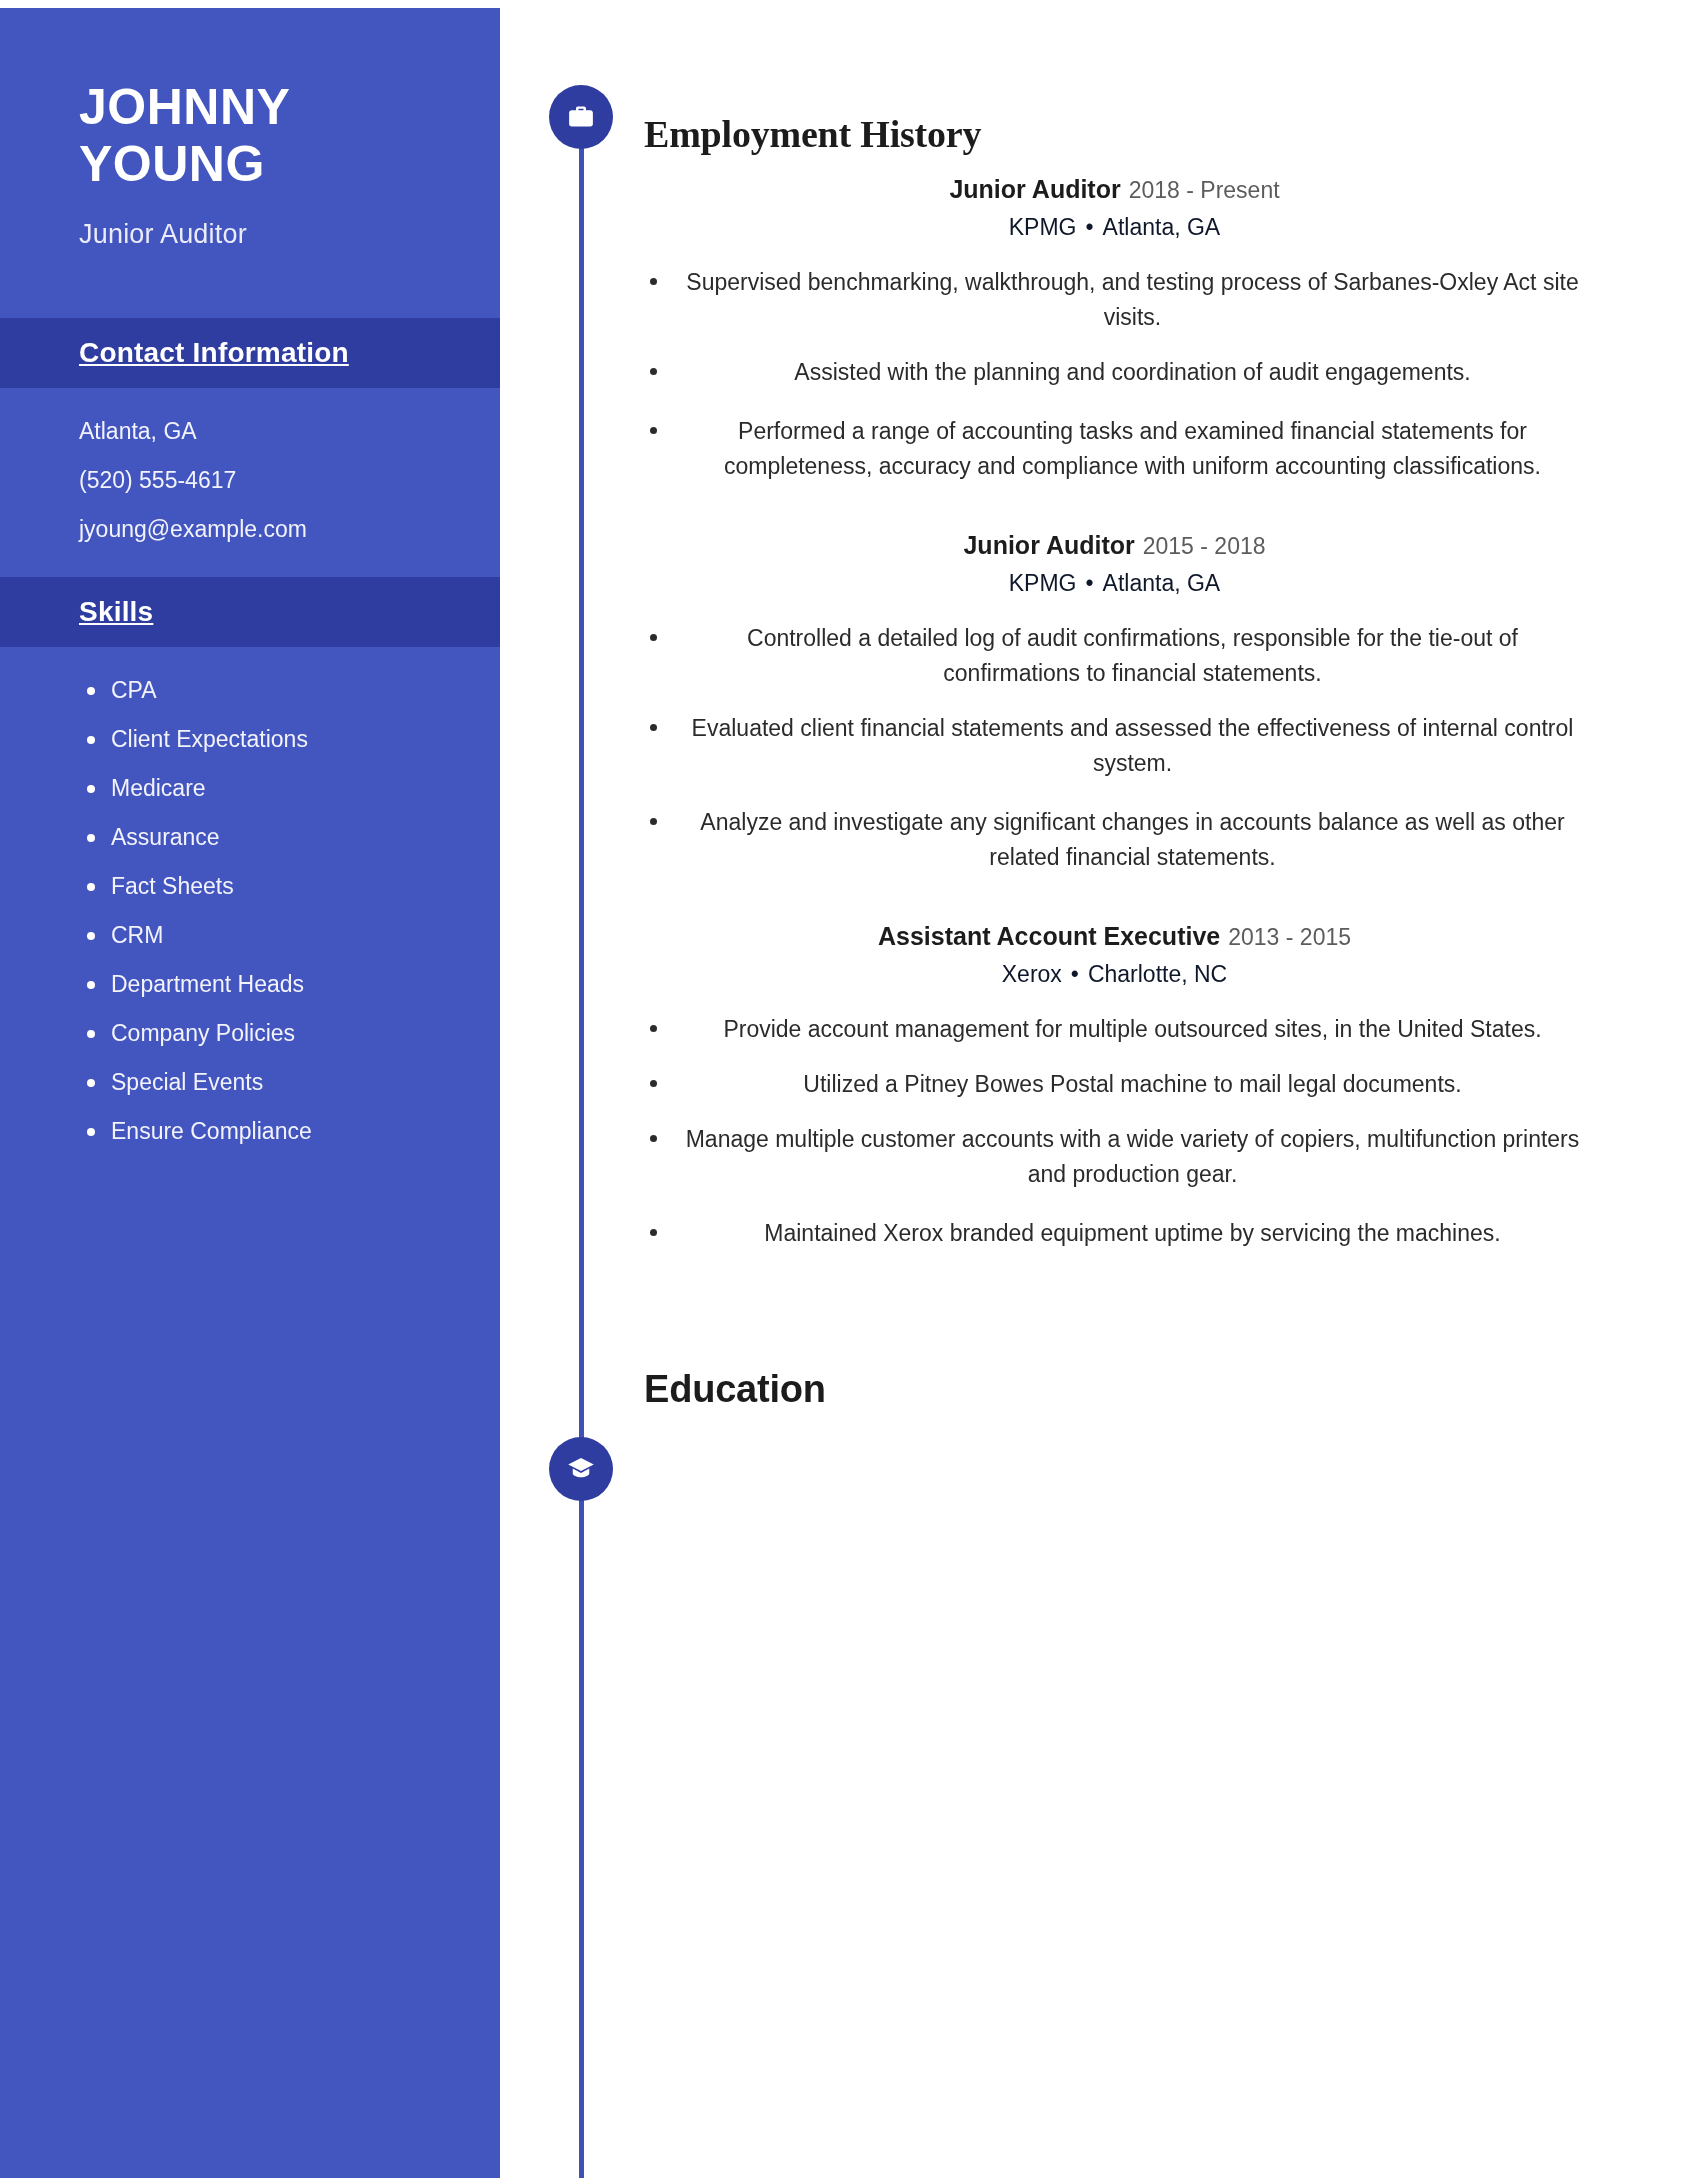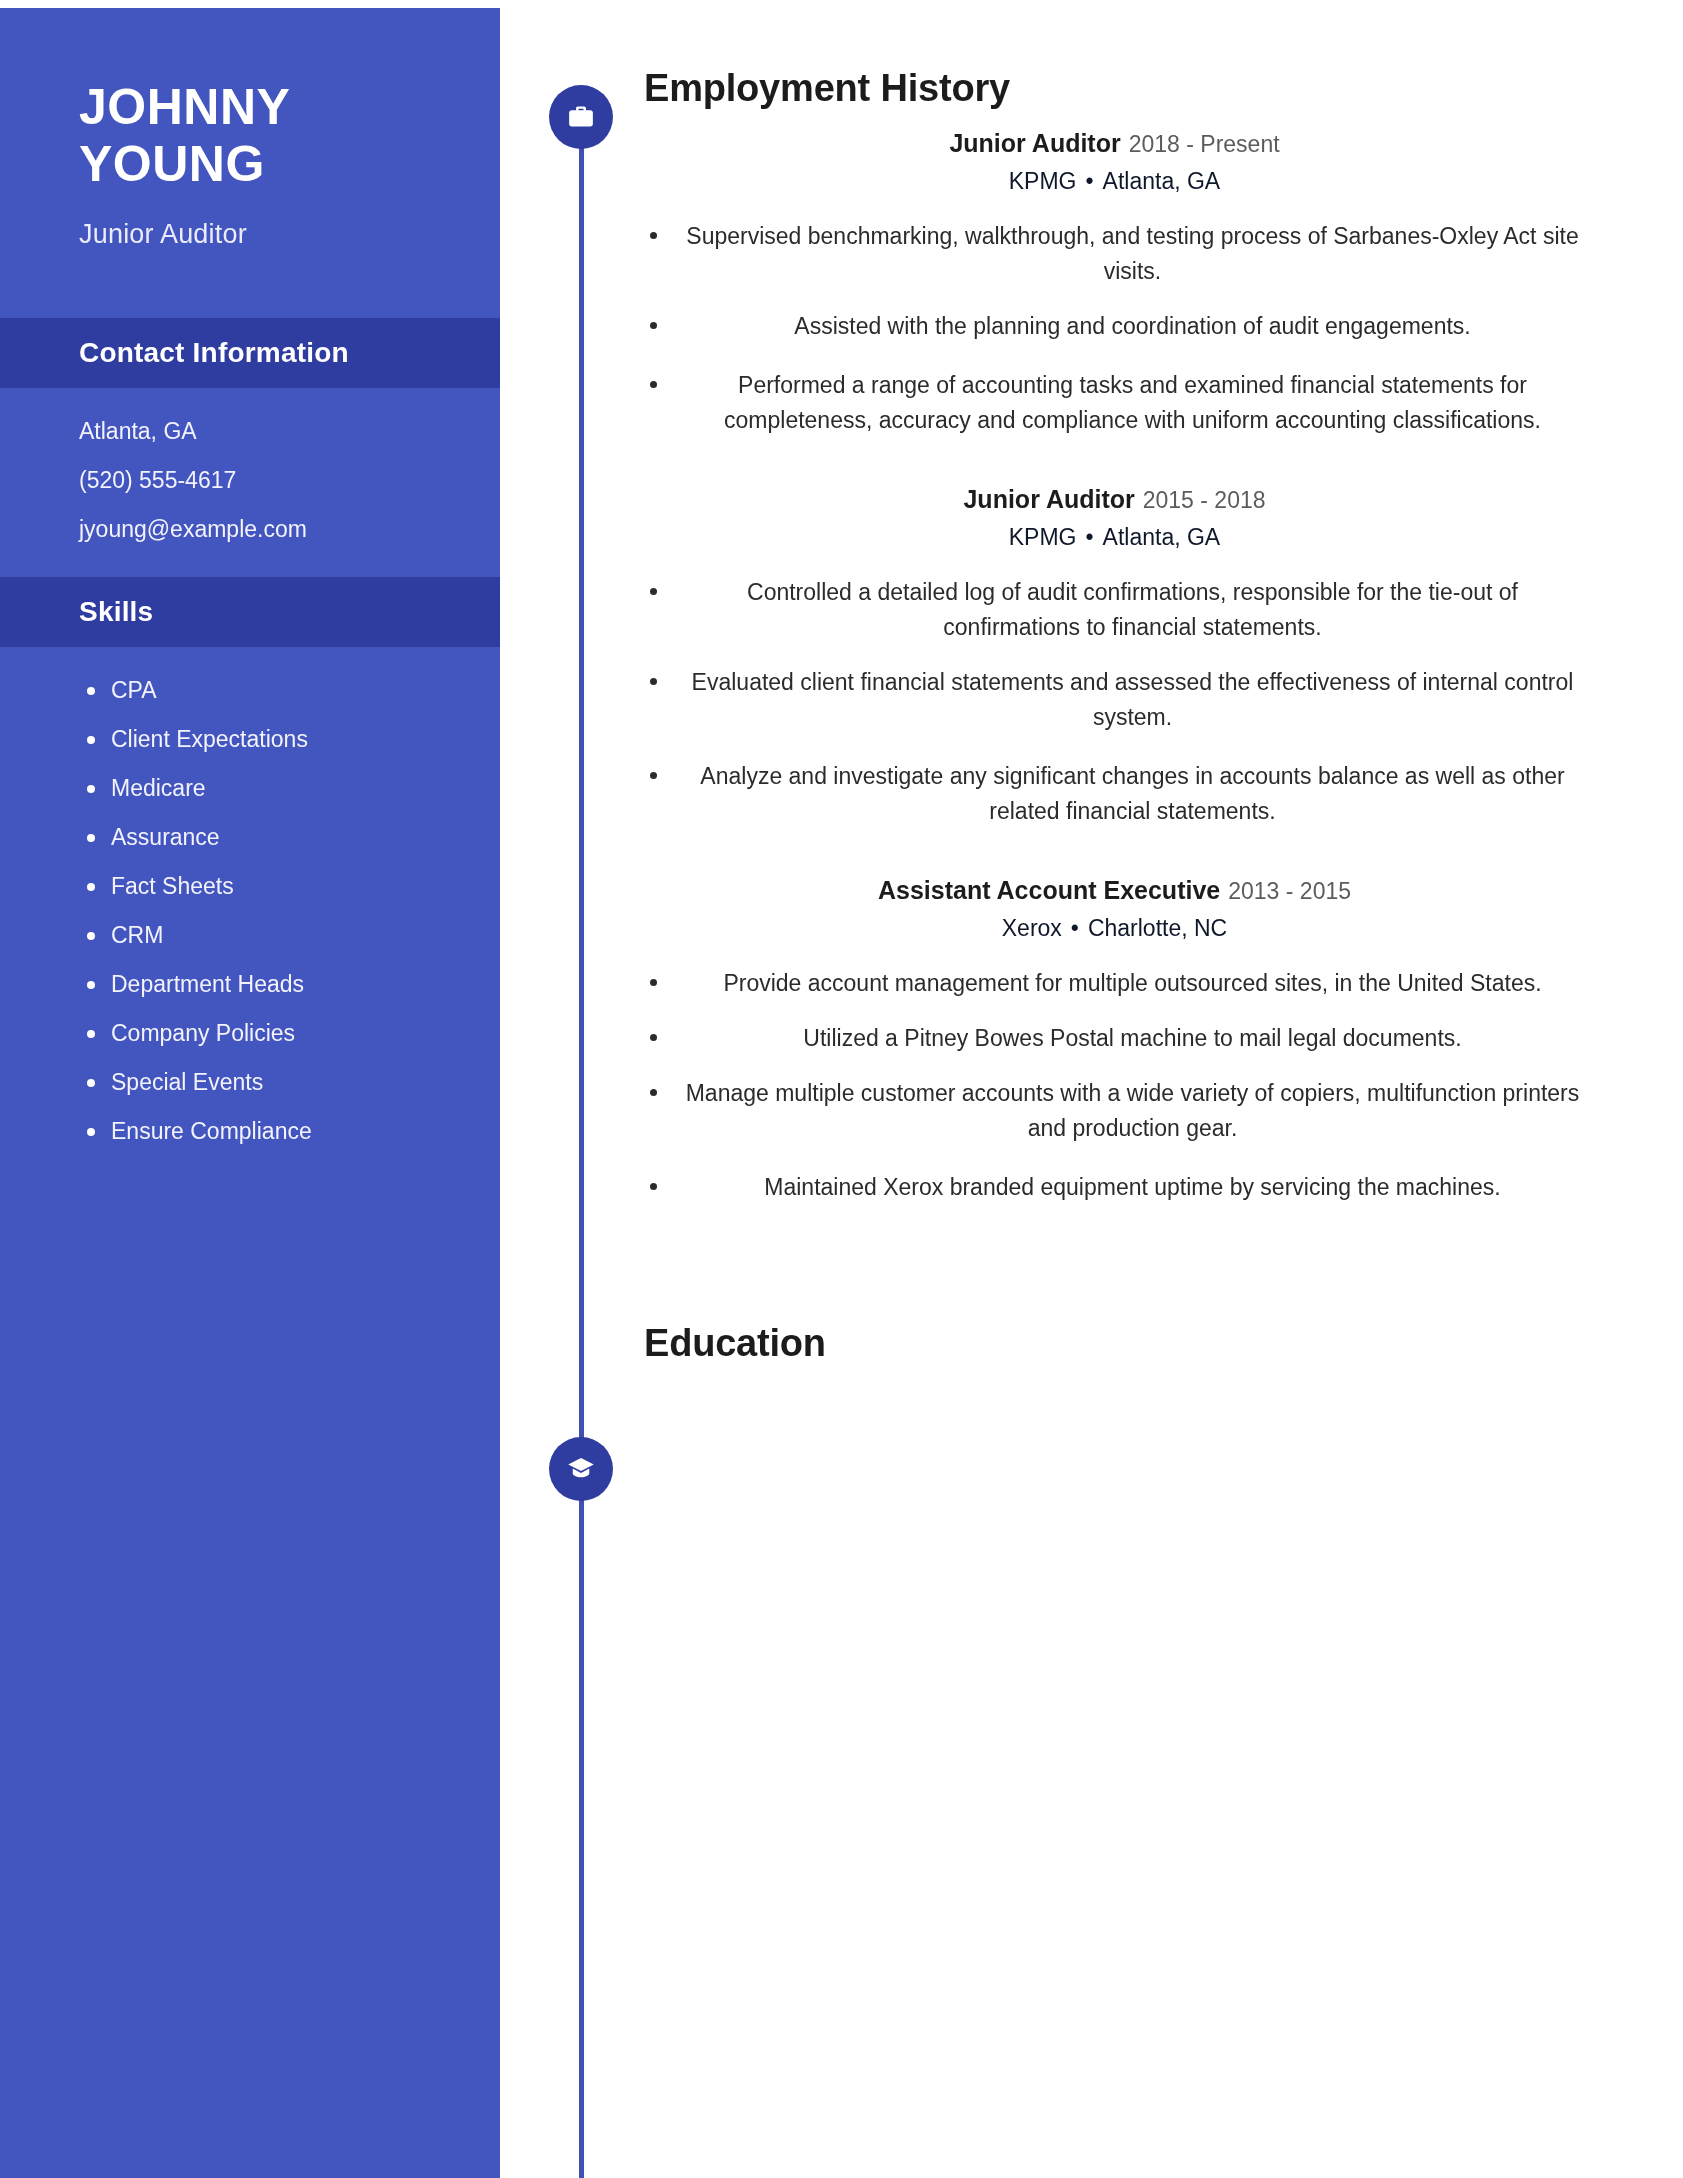--- a/index.html
+++ b/index.html
@@ -48,20 +48,21 @@
     letter-spacing:0.2px;
   }
 
   .side-heading {
     background:#2f3ca0;
     padding:19px 0 19px 79px;
     font-size:28px;
     font-weight:bold;
     letter-spacing:0.2px;
     color:#ffffff;
+    text-decoration:underline;
   }
   .side-heading.contact { margin-top:68px; }
   .side-heading.skills  { margin-top:0; }
 
   .contact-body {
     padding:32px 0 36px 79px;
   }
   .contact-line {
     font-size:23px;
     line-height:1.0;
@@ -124,21 +125,21 @@
     top:0;
     width:941px;
   }
 
   .section-title {
     font-size:38px;
     font-weight:bold;
     color:#1c1c1c;
     letter-spacing:-0.2px;
   }
-  #sec-employment { margin-top:67px; }
+  #sec-employment { margin-top:112px;font-family:Liberation Serif, serif; }
   #sec-education  { margin-top:117px; }
 
   .entry { margin-top:18px;text-align:center; }
   .entry.spaced { margin-top:46px; }
 
   .entry-head {
     font-size:25px;
     line-height:1.25;
     color:#1c1c1c;
   }

